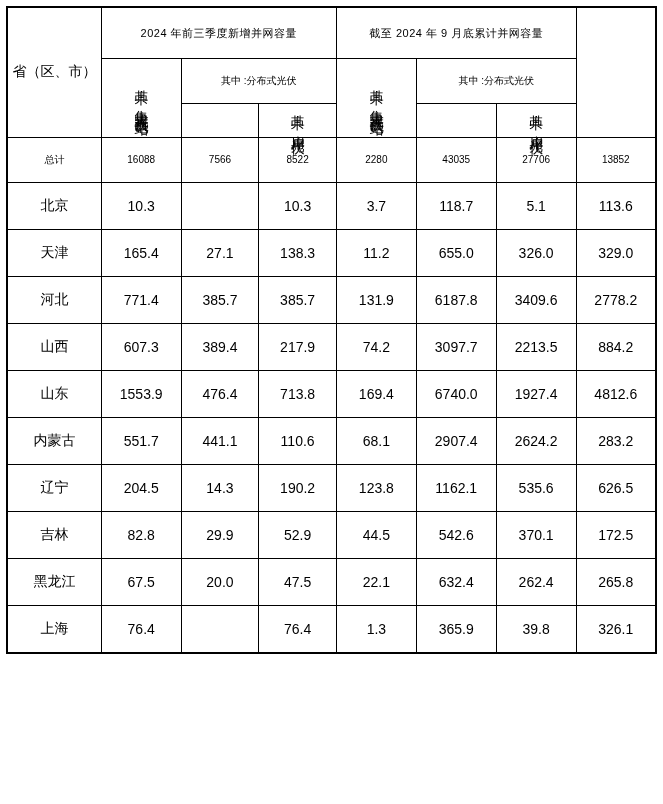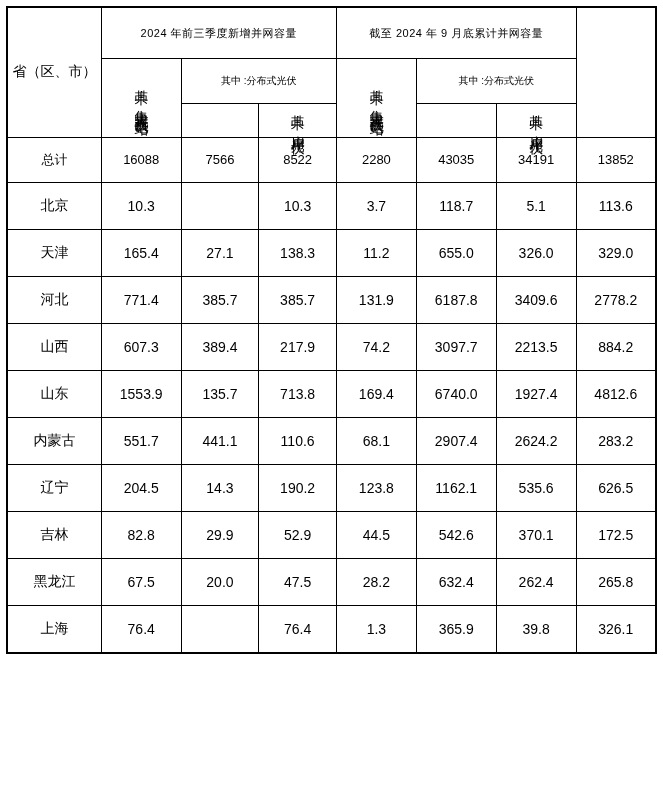--- a/index.html
+++ b/index.html
@@ -65,21 +65,21 @@
   .corner {
     font-weight: bold;
     font-size: 14px;
   }
   .row-name {
     font-weight: bold;
     font-size: 15px;
   }
   .total-row td {
     font-weight: bold;
-    font-size: 13px;
+    font-size: 10px;
   }
   .datarow td {
     height: 46px;
     font-size: 14px;
   }
   .total-row td {
     height: 44px;
   }
   .num {
     font-family: "Liberation Sans", sans-serif;
@@ -138,21 +138,21 @@
       <tr></tr>
     </thead>
     <tbody>
       <tr class="total-row">
         <td class="row-name">总计</td>
         <td class="num">16088</td>
         <td class="num">7566</td>
         <td class="num">8522</td>
         <td class="num">2280</td>
         <td class="num">43035</td>
-        <td class="num">34191</td>
+        <td class="num">27706</td>
         <td class="num">13852</td>
       </tr>
 
       <tr class="datarow">
         <td class="row-name">北京</td>
         <td class="num">10.3</td>
         <td class="num"></td>
         <td class="num">10.3</td>
         <td class="num">3.7</td>
         <td class="num">118.7</td>
@@ -185,21 +185,21 @@
         <td class="num">389.4</td>
         <td class="num">217.9</td>
         <td class="num">74.2</td>
         <td class="num">3097.7</td>
         <td class="num">2213.5</td>
         <td class="num">884.2</td>
       </tr>
       <tr class="datarow">
         <td class="row-name">山东</td>
         <td class="num">1553.9</td>
-        <td class="num">135.7</td>
+        <td class="num">476.4</td>
         <td class="num">713.8</td>
         <td class="num">169.4</td>
         <td class="num">6740.0</td>
         <td class="num">1927.4</td>
         <td class="num">4812.6</td>
       </tr>
       <tr class="datarow">
         <td class="row-name">内蒙古</td>
         <td class="num">551.7</td>
         <td class="num">441.1</td>
@@ -227,21 +227,21 @@
         <td class="num">44.5</td>
         <td class="num">542.6</td>
         <td class="num">370.1</td>
         <td class="num">172.5</td>
       </tr>
       <tr class="datarow">
         <td class="row-name">黑龙江</td>
         <td class="num">67.5</td>
         <td class="num">20.0</td>
         <td class="num">47.5</td>
-        <td class="num">28.2</td>
+        <td class="num">22.1</td>
         <td class="num">632.4</td>
         <td class="num">262.4</td>
         <td class="num">265.8</td>
       </tr>
       <tr class="datarow">
         <td class="row-name">上海</td>
         <td class="num">76.4</td>
         <td class="num"></td>
         <td class="num">76.4</td>
         <td class="num">1.3</td>

